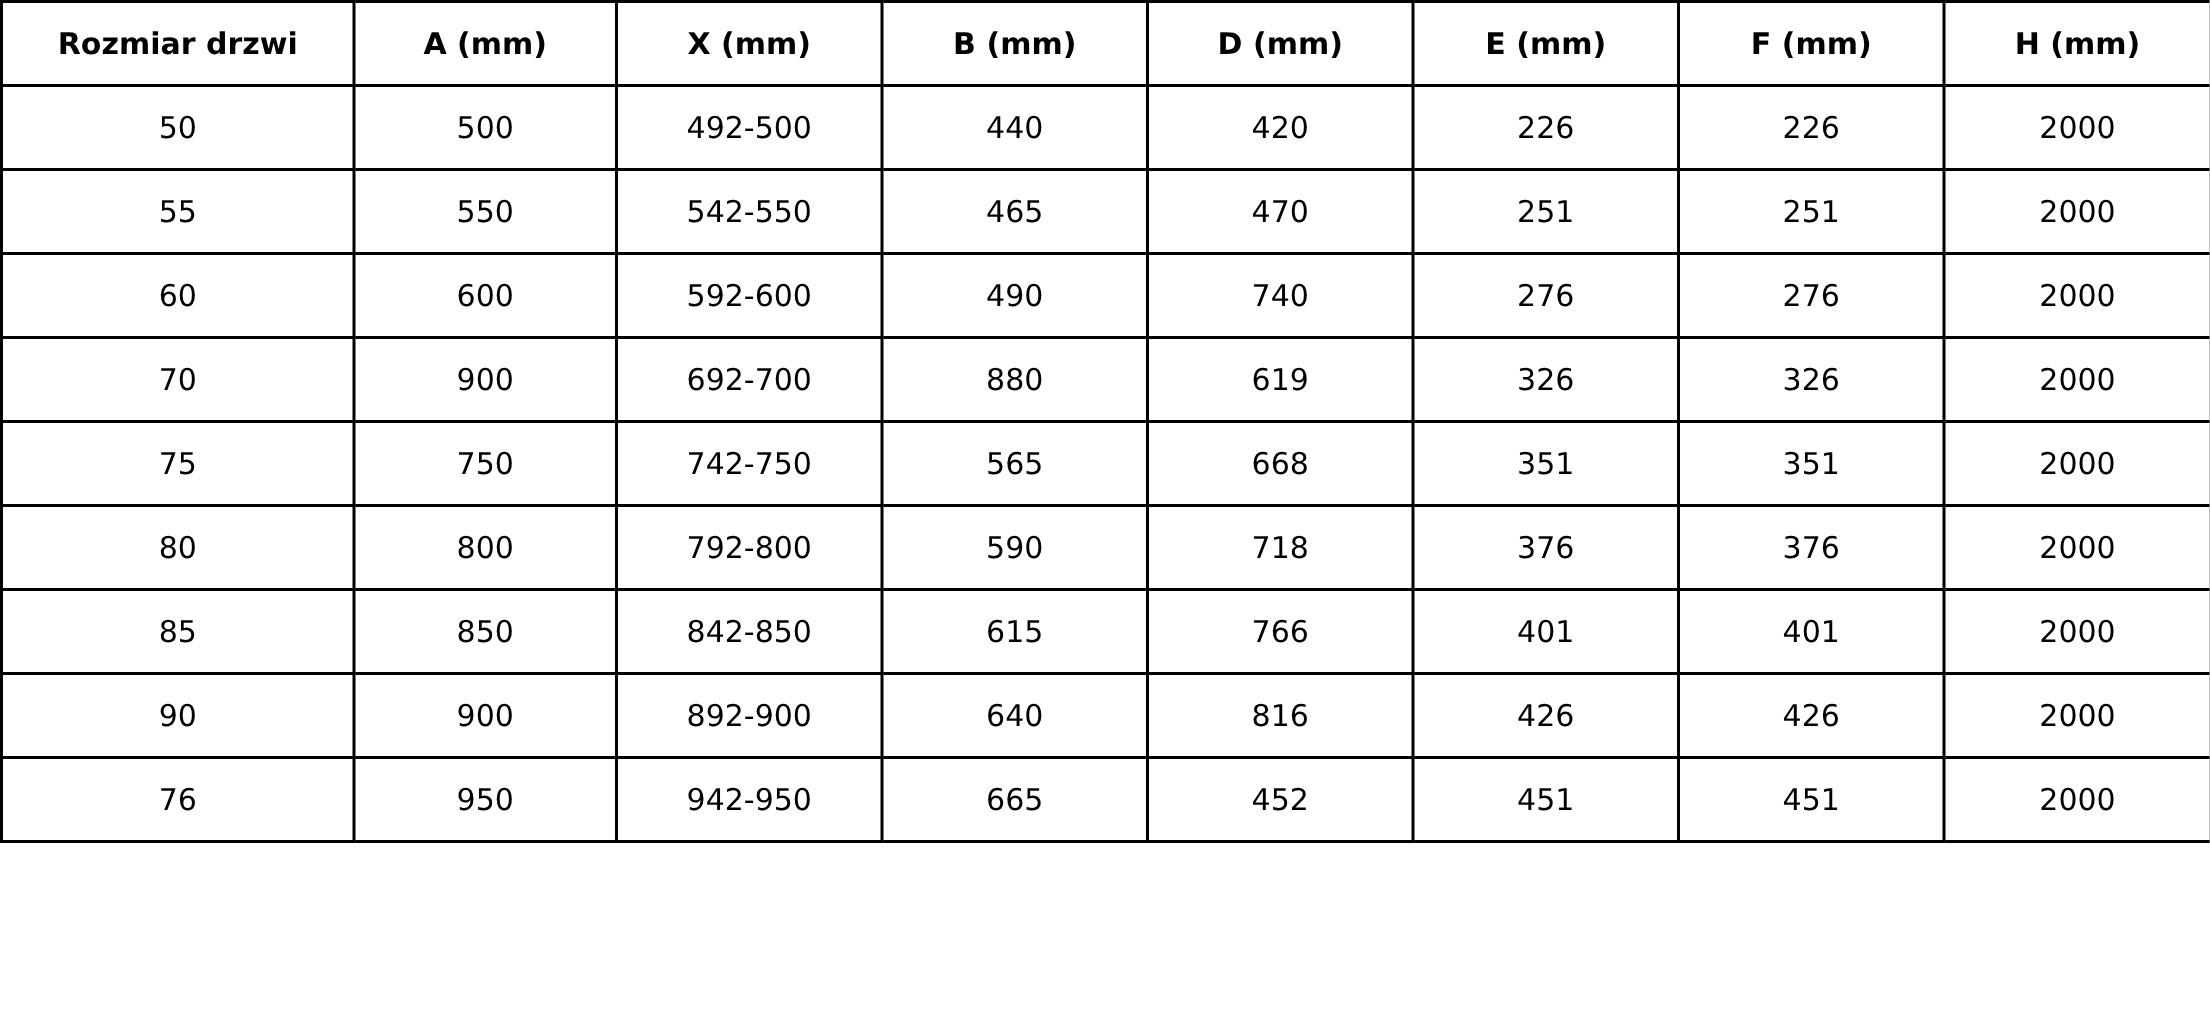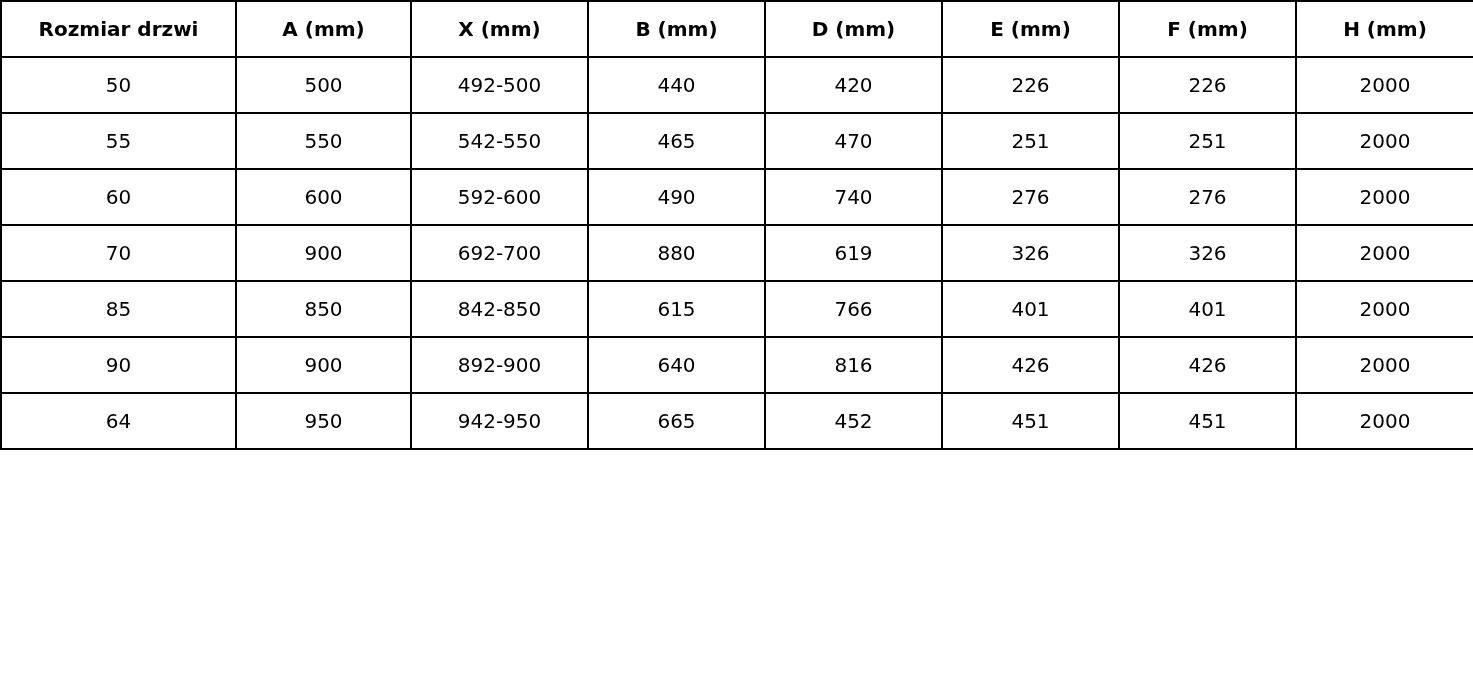--- a/index.html
+++ b/index.html
@@ -114,41 +114,61 @@
         <td>70</td>
         <td>900</td>
         <td>692-700</td>
         <td>880</td>
         <td>619</td>
         <td>326</td>
         <td>326</td>
         <td>2000</td>
       </tr>
       <tr>
+        <td>75</td>
+        <td>750</td>
+        <td>742-750</td>
+        <td>565</td>
+        <td>668</td>
+        <td>351</td>
+        <td>351</td>
+        <td>2000</td>
+      </tr>
+      <tr>
+        <td>80</td>
+        <td>800</td>
+        <td>792-800</td>
+        <td>590</td>
+        <td>718</td>
+        <td>376</td>
+        <td>376</td>
+        <td>2000</td>
+      </tr>
+      <tr>
         <td>85</td>
         <td>850</td>
         <td>842-850</td>
         <td>615</td>
         <td>766</td>
         <td>401</td>
         <td>401</td>
         <td>2000</td>
       </tr>
       <tr>
         <td>90</td>
         <td>900</td>
         <td>892-900</td>
         <td>640</td>
         <td>816</td>
         <td>426</td>
         <td>426</td>
         <td>2000</td>
       </tr>
       <tr>
-        <td>64</td>
+        <td>76</td>
         <td>950</td>
         <td>942-950</td>
         <td>665</td>
         <td>452</td>
         <td>451</td>
         <td>451</td>
         <td>2000</td>
       </tr>
     </tbody>
   </table>

